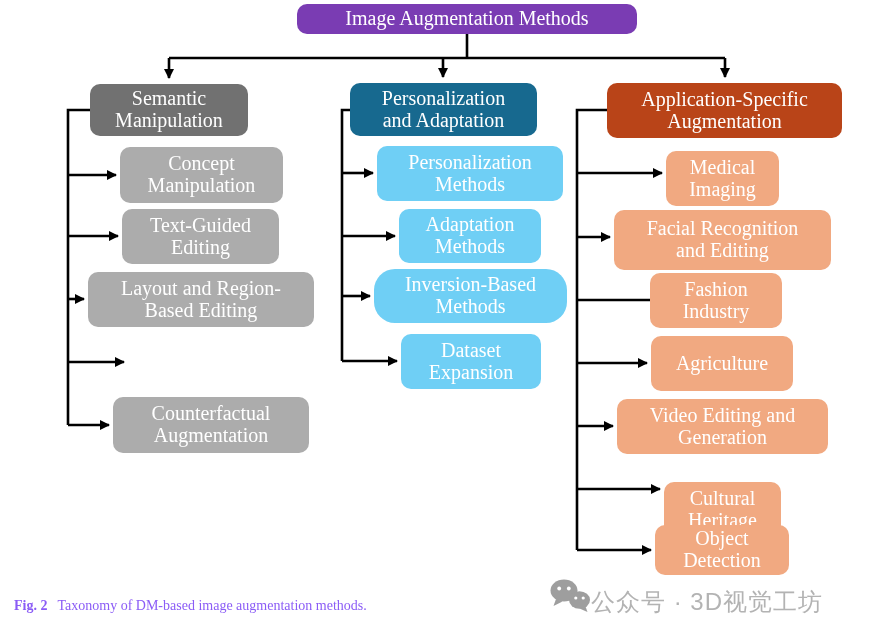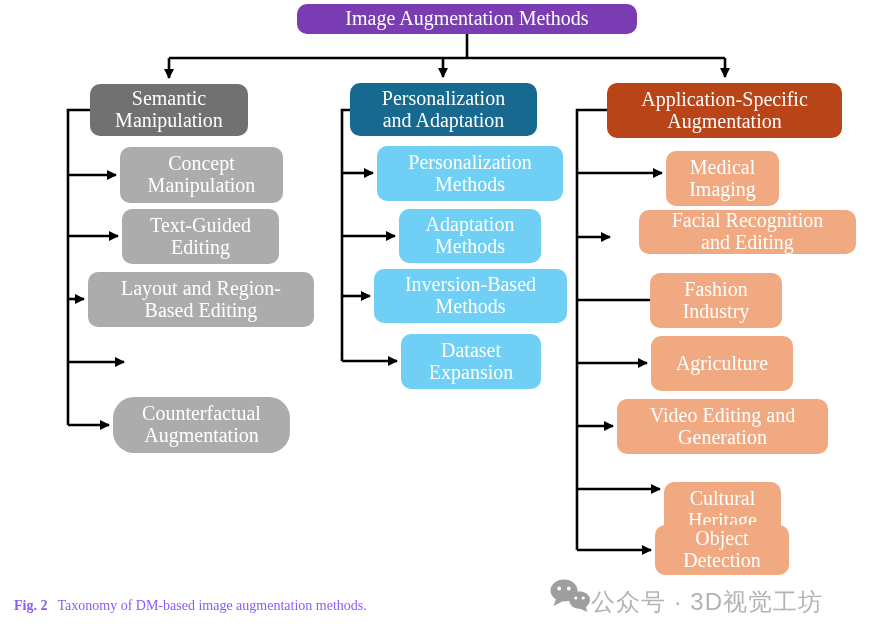--- a/index.html
+++ b/index.html
@@ -75,39 +75,39 @@
   <div class="node root" style="left:297px;top:4px;width:340px;height:30px;">Image Augmentation Methods</div>
 
   <div class="node g-head" style="left:90px;top:84px;width:158px;height:52px;">Semantic
 Manipulation</div>
   <div class="node g-child" style="left:120px;top:147px;width:163px;height:56px;">Concept
 Manipulation</div>
   <div class="node g-child" style="left:122px;top:209px;width:157px;height:55px;">Text-Guided
 Editing</div>
   <div class="node g-child" style="left:88px;top:272px;width:226px;height:55px;">Layout and Region-
 Based Editing</div>
-  <div class="node g-child" style="left:113px;top:397px;width:177px;height:56px;border-radius:21px;">Counterfactual
+  <div class="node g-child" style="left:113px;top:397px;width:196px;height:56px;">Counterfactual
 Augmentation</div>
 
   <div class="node b-head" style="left:350px;top:83px;width:187px;height:53px;">Personalization
 and Adaptation</div>
   <div class="node b-child" style="left:377px;top:146px;width:186px;height:55px;">Personalization
 Methods</div>
   <div class="node b-child" style="left:399px;top:209px;width:142px;height:54px;">Adaptation
 Methods</div>
-  <div class="node b-child" style="left:374px;top:269px;width:193px;height:54px;">Inversion-Based
+  <div class="node b-child" style="left:374px;top:269px;width:193px;height:54px;border-radius:21px;">Inversion-Based
 Methods</div>
   <div class="node b-child" style="left:401px;top:334px;width:140px;height:55px;">Dataset
 Expansion</div>
 
   <div class="node o-head" style="left:607px;top:83px;width:235px;height:55px;">Application-Specific
 Augmentation</div>
   <div class="node o-child" style="left:666px;top:151px;width:113px;height:55px;">Medical
 Imaging</div>
-  <div class="node o-child" style="left:614px;top:210px;width:217px;height:44px;margin-left:25px;">Facial Recognition
+  <div class="node o-child" style="left:614px;top:210px;width:217px;height:60px;">Facial Recognition
 and Editing</div>
   <div class="node o-child" style="left:650px;top:273px;width:132px;height:55px;">Fashion
 Industry</div>
   <div class="node o-child" style="left:651px;top:336px;width:142px;height:55px;">Agriculture</div>
   <div class="node o-child" style="left:617px;top:399px;width:211px;height:55px;">Video Editing and
 Generation</div>
   <div class="node o-child" style="left:664px;top:462px;width:117px;height:55px;margin-top:20px;">Cultural
 Heritage</div>
   <div class="node o-child" style="left:655px;top:525px;width:134px;height:50px;">Object
 Detection</div>

